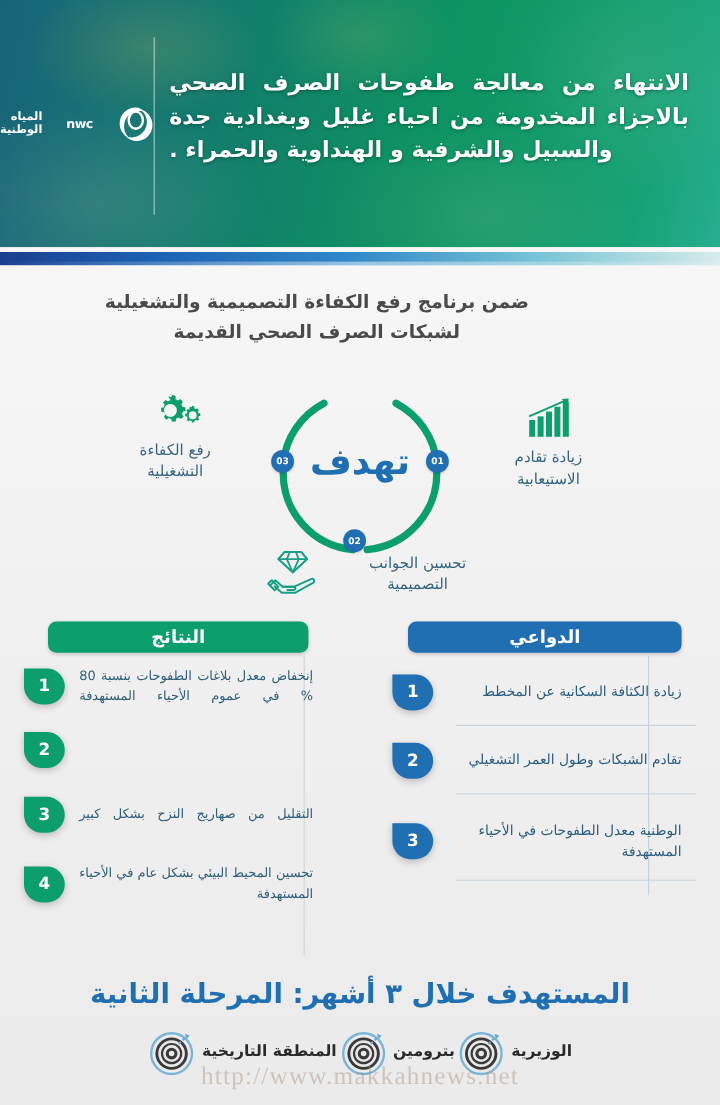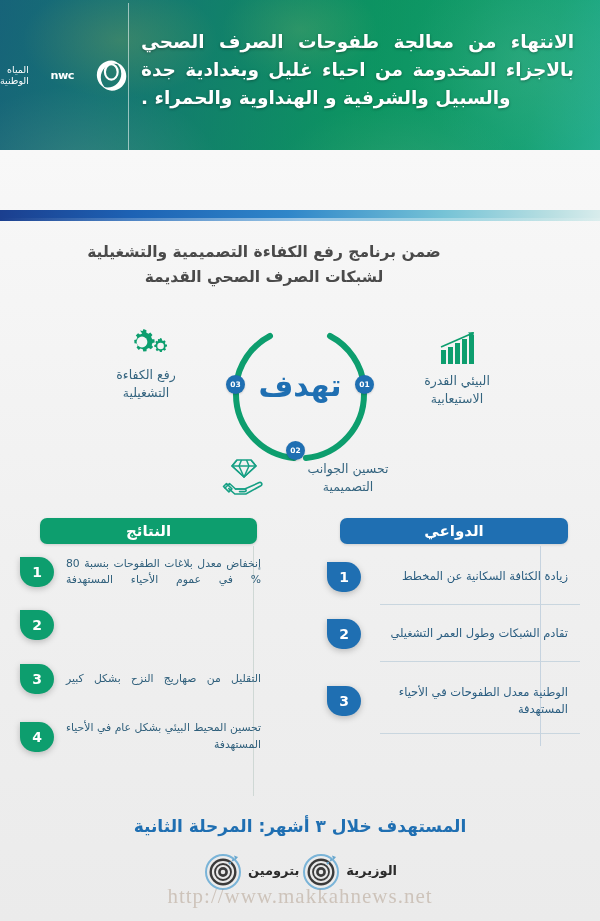--- a/index.html
+++ b/index.html
@@ -8,21 +8,21 @@
   body {
     font-family:"DejaVu Sans","Liberation Sans",sans-serif;
     background:#f2f2f2;
     overflow:hidden;
     position:relative;
   }
   .page { width:600px; height:921px; position:relative; background:linear-gradient(180deg,#fbfbfb 0%,#f0f0f0 60%,#ebebeb 100%); }
 
   
   .header {
-    position:absolute; left:0; top:0; width:600px; height:150px;
+    position:absolute; left:0; top:0; width:600px; height:206px;
     overflow:hidden;
   }
   .header-photo {
     position:absolute; inset:0;
     background:
       radial-gradient(ellipse 150px 90px at 120px 40px, rgba(255,225,80,.33), transparent 65%),
       radial-gradient(ellipse 120px 80px at 300px 30px, rgba(240,230,120,.25), transparent 65%),
       radial-gradient(ellipse 200px 120px at 80px 170px, rgba(225,220,200,.30), transparent 70%),
       radial-gradient(ellipse 180px 110px at 400px 180px, rgba(210,215,195,.22), transparent 70%),
       radial-gradient(ellipse 160px 140px at 520px 60px, rgba(180,225,200,.20), transparent 70%),
@@ -45,21 +45,21 @@
   .header-divider {
     width:1px; height:148px; background:rgba(255,255,255,.55); flex:none; margin-top:4px;
   }
   .logo-box {
     width:128px; flex:none; display:flex; flex-direction:row;
     align-items:center; justify-content:center; gap:4px;
   }
   .logo-mark { width:62px; height:62px; }
   .logo-word { height:26px; }
   .logo-sub {
-    color:#ffffff; font-size:9.5px; font-weight:normal; letter-spacing:.3px; direction:rtl;
+    color:#ffffff; font-size:9.5px; font-weight:bold; letter-spacing:.3px; direction:rtl;
   }
   .header-bar {
     position:absolute; left:0; top:210px; width:600px; height:11px;
     background:linear-gradient(90deg,#1b3f8f 0%,#1d62b4 22%,#2f86c9 48%,#76c3d6 74%,#b9dfe2 92%,#d8ecec 100%);
   }
   .header-bar-sheen {
     position:absolute; left:0; top:218px; width:600px; height:3px;
     background:linear-gradient(90deg,rgba(255,255,255,.0),rgba(255,255,255,.5),rgba(255,255,255,.1));
   }
 
@@ -131,21 +131,21 @@
   .row-text {
     flex:1; padding:0 12px; color:#2f5f7b;
     font-size:10.8px; line-height:1.5; text-align:justify; text-align-last:justify;
   }
   .col-reasons .row-text { font-size:11.5px; text-align:right; text-align-last:right; color:#2a5d80; }
   .row-sep { height:1px; background:#c9d6df; margin:0 0 0 0; }
 
   
   .bottom { position:absolute; left:0; top:812px; width:600px; height:109px; }
   .bottom-title {
-    text-align:center; color:#1f6fb2; font-size:17px; font-weight:bold;
+    text-align:center; color:#1f6fb2; font-size:23px; font-weight:bold;
     direction:rtl; padding-top:4px;
   }
   .districts {
     display:flex; flex-direction:row-reverse; align-items:center; justify-content:center;
     gap:2px; margin-top:14px; direction:rtl;
   }
   .district { display:flex; flex-direction:row-reverse; align-items:center; gap:5px; }
   .district-name { color:#2b2b2b; font-size:13px; font-weight:bold; }
   .target-icon { flex:none; }
 
@@ -210,21 +210,21 @@
       <svg class="goal-icon" width="40" height="38" viewBox="0 0 40 38">
         <rect x="4" y="20" width="5" height="14" fill="#0d9e6e"></rect>
         <rect x="11" y="17" width="5" height="17" fill="#0d9e6e"></rect>
         <rect x="18" y="13" width="5" height="21" fill="#0d9e6e"></rect>
         <rect x="25" y="9" width="5" height="25" fill="#0d9e6e"></rect>
         <rect x="32" y="5" width="5" height="29" fill="#0d9e6e"></rect>
         <path d="M4 17 L36 3" fill="none" stroke="#0d9e6e" stroke-width="1.6"></path>
         <path d="M31 2.5 L37 2 L36 8 Z" fill="#0d9e6e"></path>
       </svg>
       <div class="goal-text">
-        <span>البيئي القدرة</span><br>
+        <span>زيادة تقادم</span><br>
         <span>الاستيعابية</span>
       </div>
     </div>
 
     <div class="goal-item goal-left">
       <svg class="goal-icon" width="46" height="36" viewBox="0 0 46 36">
         <g fill="#0d9e6e">
           <path d="M17 4.5l2.6.55.9-2.05 3 1.25-.25 2.2 2.2 1.3 1.9-1.25 2.1 2.45-1.35 1.8 1.05 2.4 2.25.15.3 3.2-2.2.5-.85 2.3 1.5 1.7-2.35 2.15-1.85-1.25-2.25 1 -.2 2.25-3.2.25-.55-2.2-2.35-.8-1.65 1.5-2.2-2.3 1.2-1.9-1.05-2.25-2.25-.25-.2-3.2 2.2-.55.8-2.35-1.5-1.65 2.3-2.2 1.9 1.2 2.25-1.05z"></path>
         </g>
         <circle cx="19" cy="16" r="5.4" fill="#f4f4f4"></circle>
@@ -308,45 +308,57 @@
       </div>
       <div class="row-sep" style="width:200px; margin:14px 0 0 auto;"></div>
     </div>
   </div>
 
   <div class="bottom">
     <div class="bottom-title">المستهدف خلال ٣ أشهر: المرحلة الثانية</div>
 
     <div class="districts">
 
-
-
       <div class="district">
         <svg class="target-icon" width="40" height="40" viewBox="0 0 40 40">
           <circle cx="20" cy="22" r="17" fill="none" stroke="#7ab4d8" stroke-width="2"></circle>
           <circle cx="20" cy="22" r="13.5" fill="#3a3a3a"></circle>
           <circle cx="20" cy="22" r="10" fill="none" stroke="#e8e8e8" stroke-width="2.2"></circle>
           <circle cx="20" cy="22" r="6" fill="none" stroke="#e8e8e8" stroke-width="2.2"></circle>
           <circle cx="20" cy="22" r="2.3" fill="#e8e8e8"></circle>
           <path d="M26 14 L33 7" stroke="#6aa8cf" stroke-width="1.8" stroke-dasharray="2.5 2" fill="none"></path>
           <path d="M31 5.5 L35 7 L32.5 10 Z" fill="#6aa8cf"></path>
         </svg>
-        <span class="district-name">بترومين</span>
-      </div>
+        <span class="district-name">المنطقة التاريخية</span>
+      </div>
+
 
       <div class="district">
         <svg class="target-icon" width="40" height="40" viewBox="0 0 40 40">
           <circle cx="20" cy="22" r="17" fill="none" stroke="#7ab4d8" stroke-width="2"></circle>
           <circle cx="20" cy="22" r="13.5" fill="#3a3a3a"></circle>
           <circle cx="20" cy="22" r="10" fill="none" stroke="#e8e8e8" stroke-width="2.2"></circle>
           <circle cx="20" cy="22" r="6" fill="none" stroke="#e8e8e8" stroke-width="2.2"></circle>
           <circle cx="20" cy="22" r="2.3" fill="#e8e8e8"></circle>
           <path d="M26 14 L33 7" stroke="#6aa8cf" stroke-width="1.8" stroke-dasharray="2.5 2" fill="none"></path>
           <path d="M31 5.5 L35 7 L32.5 10 Z" fill="#6aa8cf"></path>
         </svg>
+        <span class="district-name">بترومين</span>
+      </div>
+
+      <div class="district">
+        <svg class="target-icon" width="40" height="40" viewBox="0 0 40 40">
+          <circle cx="20" cy="22" r="17" fill="none" stroke="#7ab4d8" stroke-width="2"></circle>
+          <circle cx="20" cy="22" r="13.5" fill="#3a3a3a"></circle>
+          <circle cx="20" cy="22" r="10" fill="none" stroke="#e8e8e8" stroke-width="2.2"></circle>
+          <circle cx="20" cy="22" r="6" fill="none" stroke="#e8e8e8" stroke-width="2.2"></circle>
+          <circle cx="20" cy="22" r="2.3" fill="#e8e8e8"></circle>
+          <path d="M26 14 L33 7" stroke="#6aa8cf" stroke-width="1.8" stroke-dasharray="2.5 2" fill="none"></path>
+          <path d="M31 5.5 L35 7 L32.5 10 Z" fill="#6aa8cf"></path>
+        </svg>
         <span class="district-name">الوزيرية</span>
       </div>
 
     </div>
   </div>
 
   <div class="watermark">http://www.makkahnews.net</div>
 
 </div>
 

